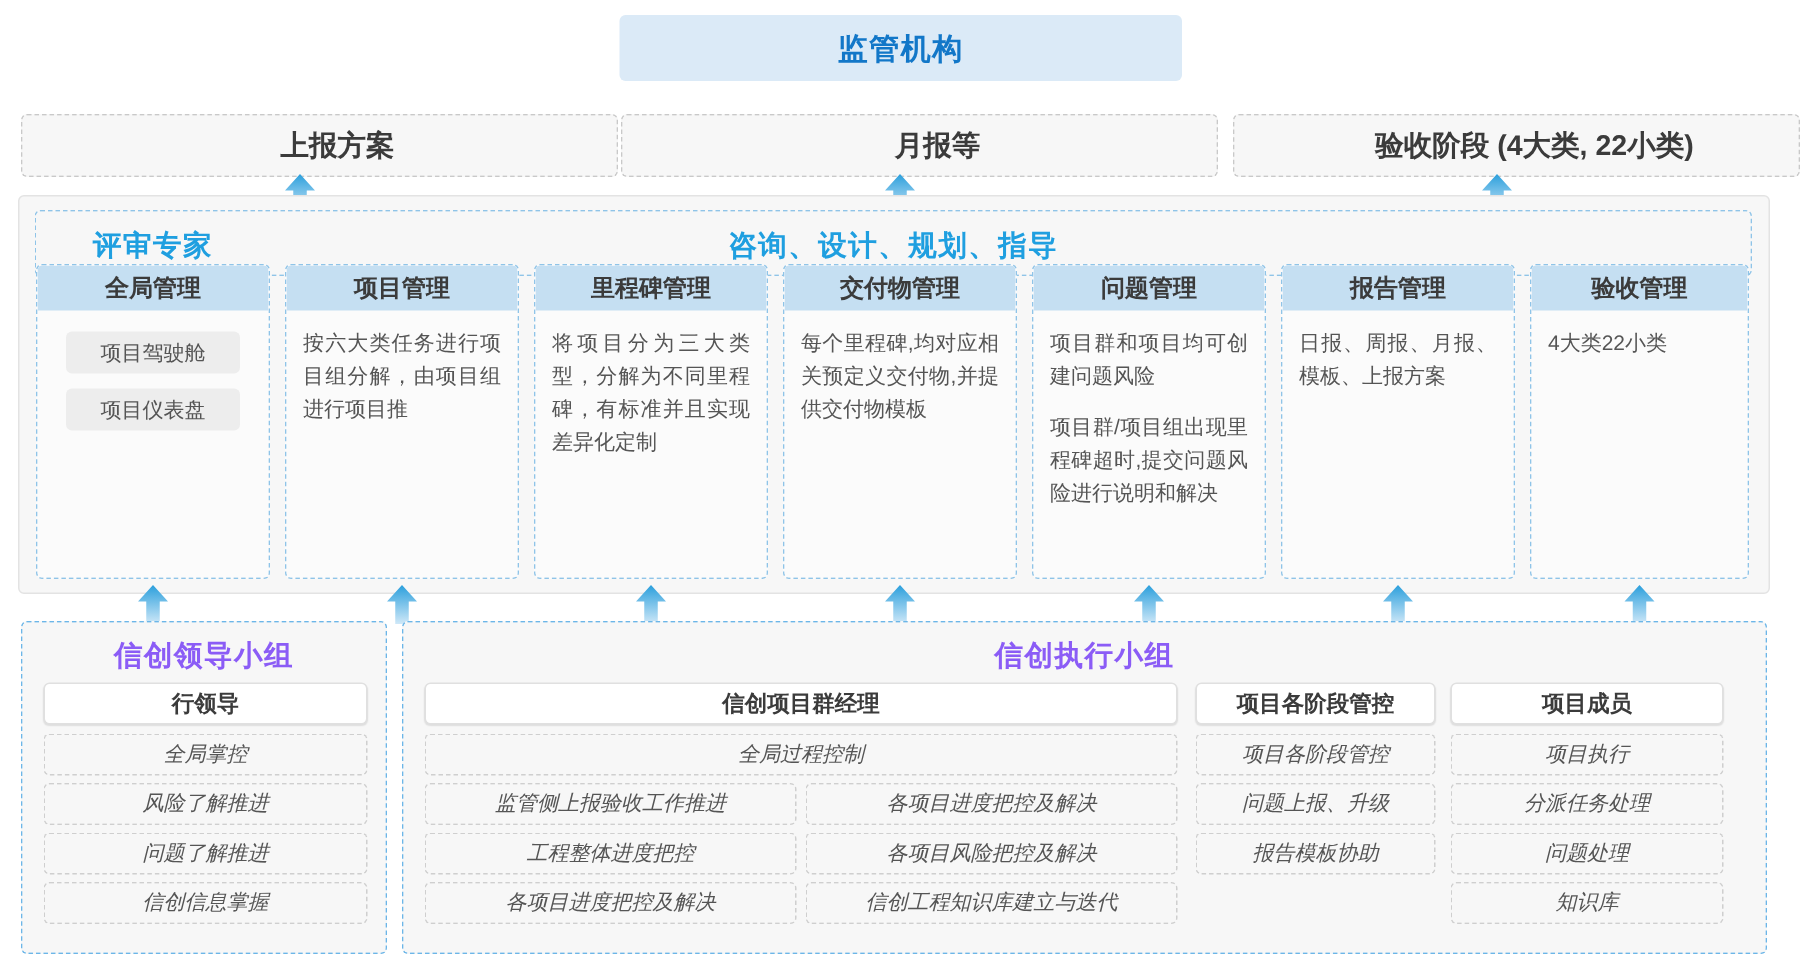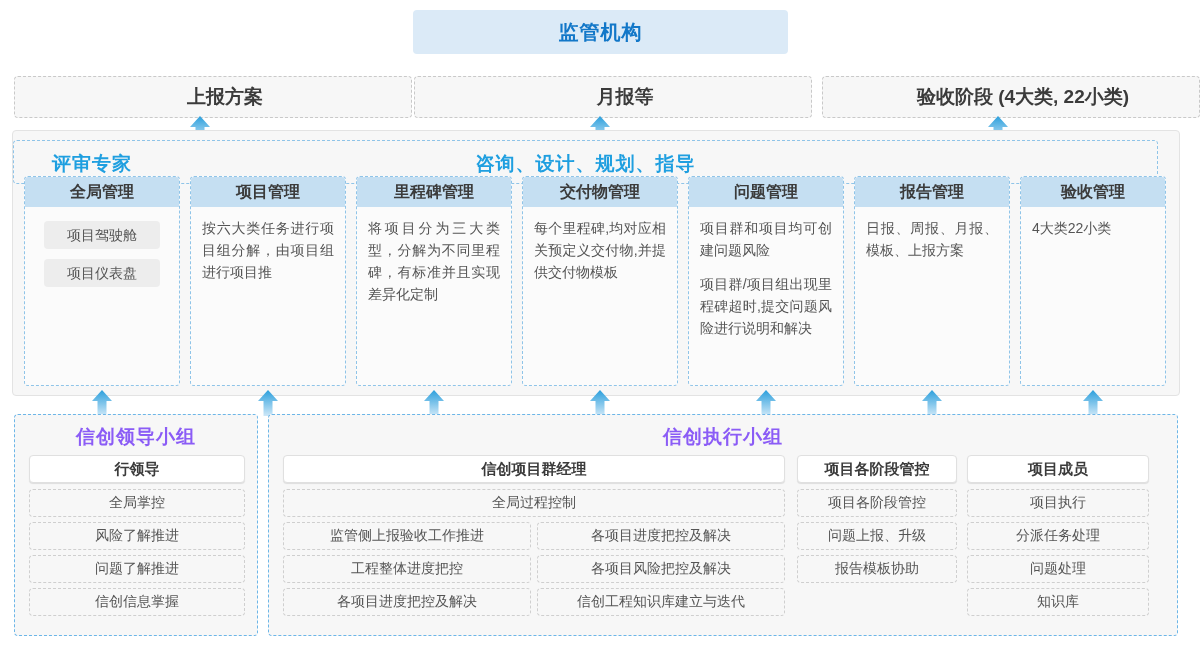--- a/index.html
+++ b/index.html
@@ -36,21 +36,21 @@
   
   .arrow{position:absolute;width:22px;height:26px;}
   .arrow svg{display:block;width:22px;height:26px;}
 
   
   #expert-panel{
     position:absolute;left:12px;top:130px;width:1166px;height:264px;
     background:#f7f7f7;border:1px solid #e3e3e3;border-radius:4px;
   }
   #expert-bar{
-    position:absolute;left:0;top:9px;width:1143px;height:42px;
+    position:absolute;left:10px;top:9px;width:1143px;height:42px;
     border:1px dashed #8fc4e8;border-radius:4px;background:#f7f7f7;
   }
   #expert-left{
     position:absolute;left:38px;top:10px;
     font-size:19px;font-weight:bold;color:#1f9fe0;letter-spacing:1px;
   }
   #expert-center{
     position:absolute;left:0;right:0;top:10px;text-align:center;
     font-size:19px;font-weight:bold;color:#1f9fe0;letter-spacing:1px;
   }
@@ -96,21 +96,21 @@
     background:#ffffff;border:1px solid #e0e0e0;border-radius:4px;
     height:26px;box-shadow:0 1px 1px rgba(0,0,0,.10);
     display:flex;align-items:center;justify-content:center;
     font-size:15px;font-weight:bold;color:#3b3b3b;
     margin-bottom:6px;
   }
   .role-item{
     border:1px dashed #cfcfcf;border-radius:4px;background:#f7f7f7;
     height:26px;margin-bottom:5px;
     display:flex;align-items:center;justify-content:center;
-    font-size:14px;color:#555;
+    font-size:14px;color:#555;font-style:italic;
   }
 </style>
 </head>
 <body>
 
 <div class="stage">
 
   <div id="regulator">监管机构</div>
 
   <div class="report-box" id="rep0">上报方案</div>

